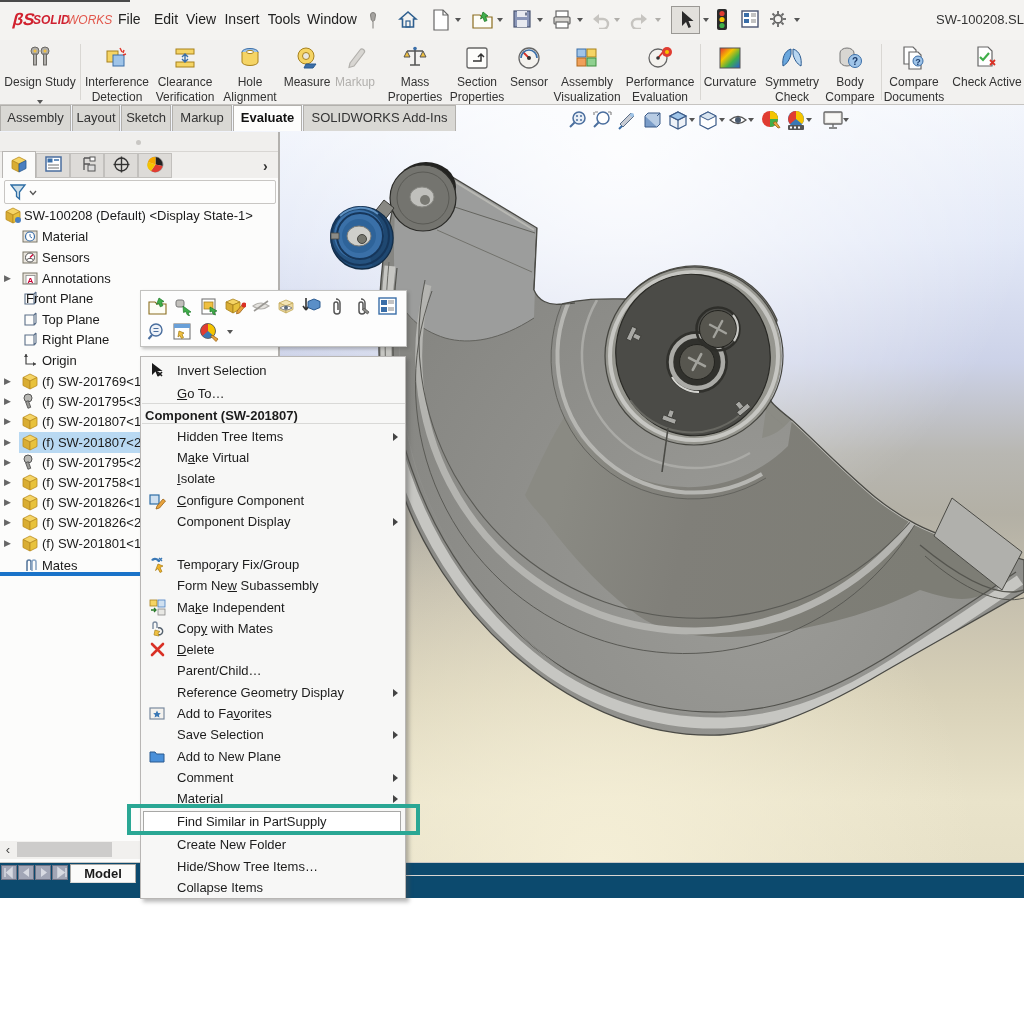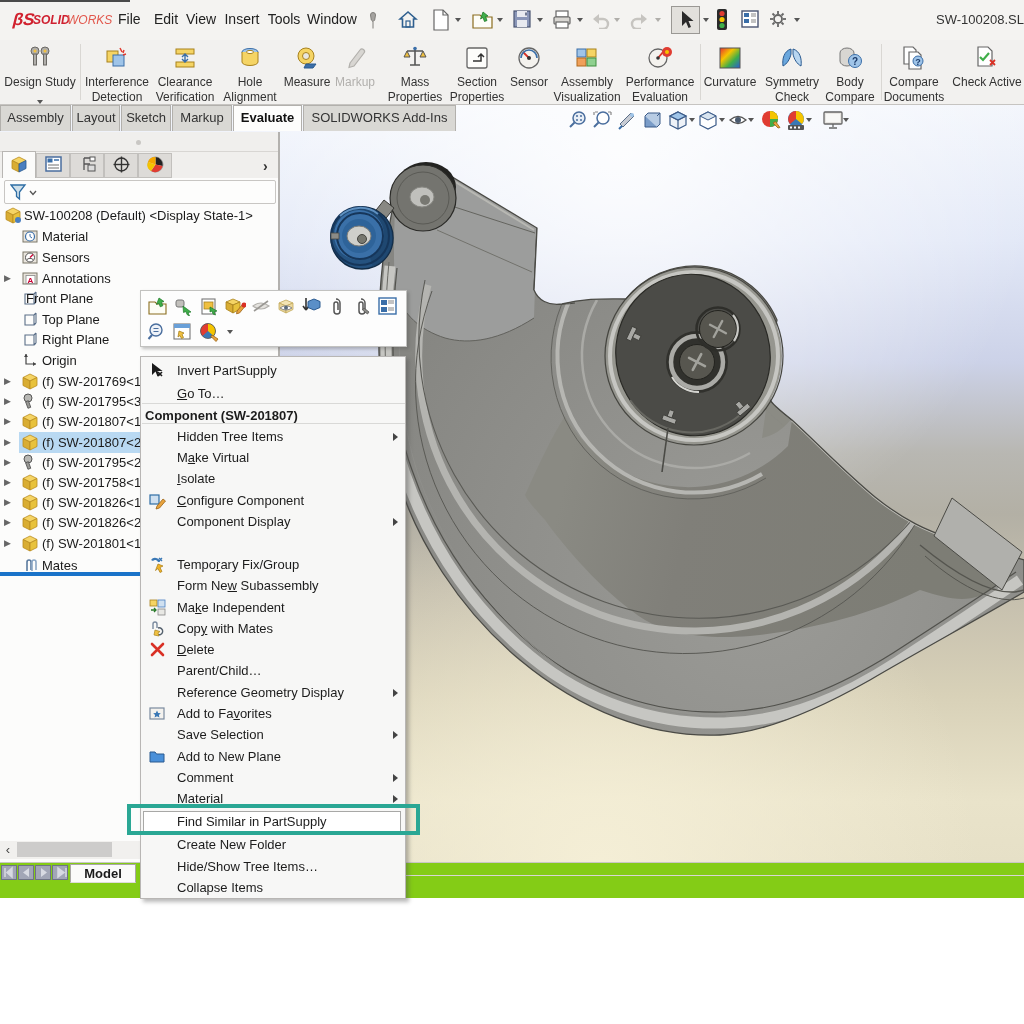--- a/index.html
+++ b/index.html
@@ -629,21 +629,21 @@
     </svg>
   <div class="abs" style="left:806px;top:118px;width:0;height:0;border-top:4px solid #555;border-left:3.5px solid transparent;border-right:3.5px solid transparent"></div>
   <svg class="abs" style="left:822px;top:110px" width="22" height="20">
       <rect x="2" y="2" width="18" height="12" rx="1" fill="#e8e6e2" stroke="#666" stroke-width="1.3"></rect>
       <rect x="4" y="4" width="14" height="8" fill="#f8f8f6"></rect>
       <path d="M11,14 v3 M7,18 h8" stroke="#666" stroke-width="1.3"></path>
     </svg>
   <div class="abs" style="left:843px;top:118px;width:0;height:0;border-top:4px solid #555;border-left:3.5px solid transparent;border-right:3.5px solid transparent"></div>
 </div>
 
-<div class="abs" style="left:0;top:862px;width:1024px;height:36px;background:#84cc16;border-top:1px solid #c9c7c4">
+<div class="abs" style="left:0;top:862px;width:1024px;height:36px;background:#0c4a6e;border-top:1px solid #c9c7c4">
   <div class="abs" style="left:280px;top:12px;width:744px;height:1px;background:#d8d6d3"></div>
   <div id="navbtns">
     <div class="abs" style="left:1px;top:2px;width:16px;height:15px;background:#a2a6b6;border:1px solid #6f7385"></div>
     <div class="abs" style="left:18px;top:2px;width:16px;height:15px;background:#a2a6b6;border:1px solid #6f7385"></div>
     <div class="abs" style="left:35px;top:2px;width:16px;height:15px;background:#a2a6b6;border:1px solid #6f7385"></div>
     <div class="abs" style="left:52px;top:2px;width:16px;height:15px;background:#a2a6b6;border:1px solid #6f7385"></div>
     <svg class="abs" style="left:1px;top:2px" width="70" height="15">
         <g fill="#d8dae2">
           <path d="M4,3 v9 M11,3 l-5,4.5 5,4.5 Z" stroke="#d8dae2" stroke-width="1.5"></path>
           <path d="M28,3 l-6,4.5 6,4.5 Z"></path>
@@ -726,21 +726,21 @@
   <div class="abs" style="left:86px;top:39px;width:0;height:0;border-top:4px solid #555;border-left:3.5px solid transparent;border-right:3.5px solid transparent"></div>
   </div>
 </div>
 
 <div class="abs" id="ctxmenu" style="left:140px;top:356px;width:266px;height:543px;background:#f7f7f6;border:1px solid #b8b6b4;box-shadow:3px 3px 4px rgba(80,80,80,0.4);overflow:hidden">
   <div class="menuitem" style="top:3px">
       <svg class="abs" style="left:8px;top:2px" width="18" height="18">
         <path d="M3,1 l0,12 3.5,-3.5 2,5 2,-1 -2,-4.5 5,0 Z" fill="#1a1a1a"></path>
         <path d="M9,10 l4,4 M13,10 l-4,4" stroke="#1a1a1a" stroke-width="1.6"></path>
       </svg>
-      <span class="t">Invert PartSupply</span>
+      <span class="t">Invert Selection</span>
     </div>
   <div class="menuitem" style="top:26px">
       <span class="t"><span class="u">G</span>o To…</span>
     </div>
   <div class="abs" style="left:1px;top:46px;width:264px;height:1px;background:#d9d9d7"></div>
   <div class="menuitem" style="top:48px;font-weight:bold">
       <span class="abs" style="left:4px">Component (SW-201807)</span>
     </div>
   <div class="abs" style="left:1px;top:66px;width:264px;height:1px;background:#d9d9d7"></div>
   <div class="menuitem" style="top:69px">

